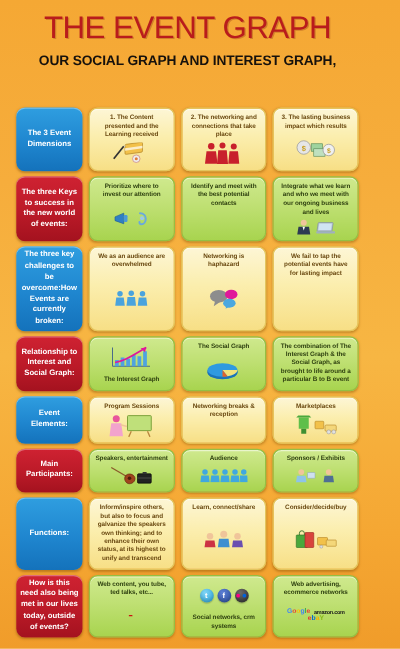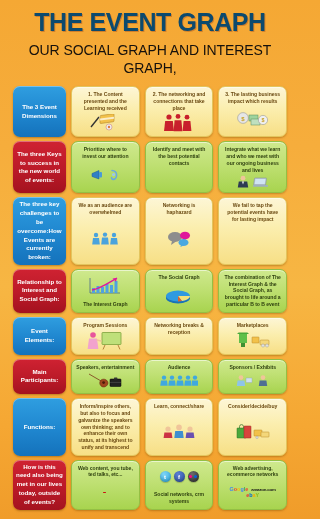--- a/index.html
+++ b/index.html
@@ -8,31 +8,31 @@
     font-family: "Liberation Sans", sans-serif;
     background: linear-gradient(180deg, #f5a834 0%, #f6ad3c 28%, #f7b643 55%, #f5a733 82%, #f09c2a 100%);
     overflow: hidden;
     position: relative;
   }
 
   
   #header { padding: 10px 6px 4px; text-align: center; }
   #title {
     font-size: 25px;
-    font-weight: bold;
-    color: #0c4a6e;
+    font-weight: normal;
+    color: #b91c1c;
     letter-spacing: -0.4px;
     line-height: 1;
     text-shadow: 1px 1px 0 rgba(120,20,10,0.28);
     white-space: nowrap;
   }
   #subtitle {
     margin-top: 7px;
-    font-size: 14px;
-    font-weight: normal;
+    font-size: 11px;
+    font-weight: bold;
     color: #16110c;
     line-height: 1.28;
     letter-spacing: -0.1px;
   }
 
   
   #grid {
     position: absolute;
     left: 0; top: 86px; right: 0;
     display: flex;

